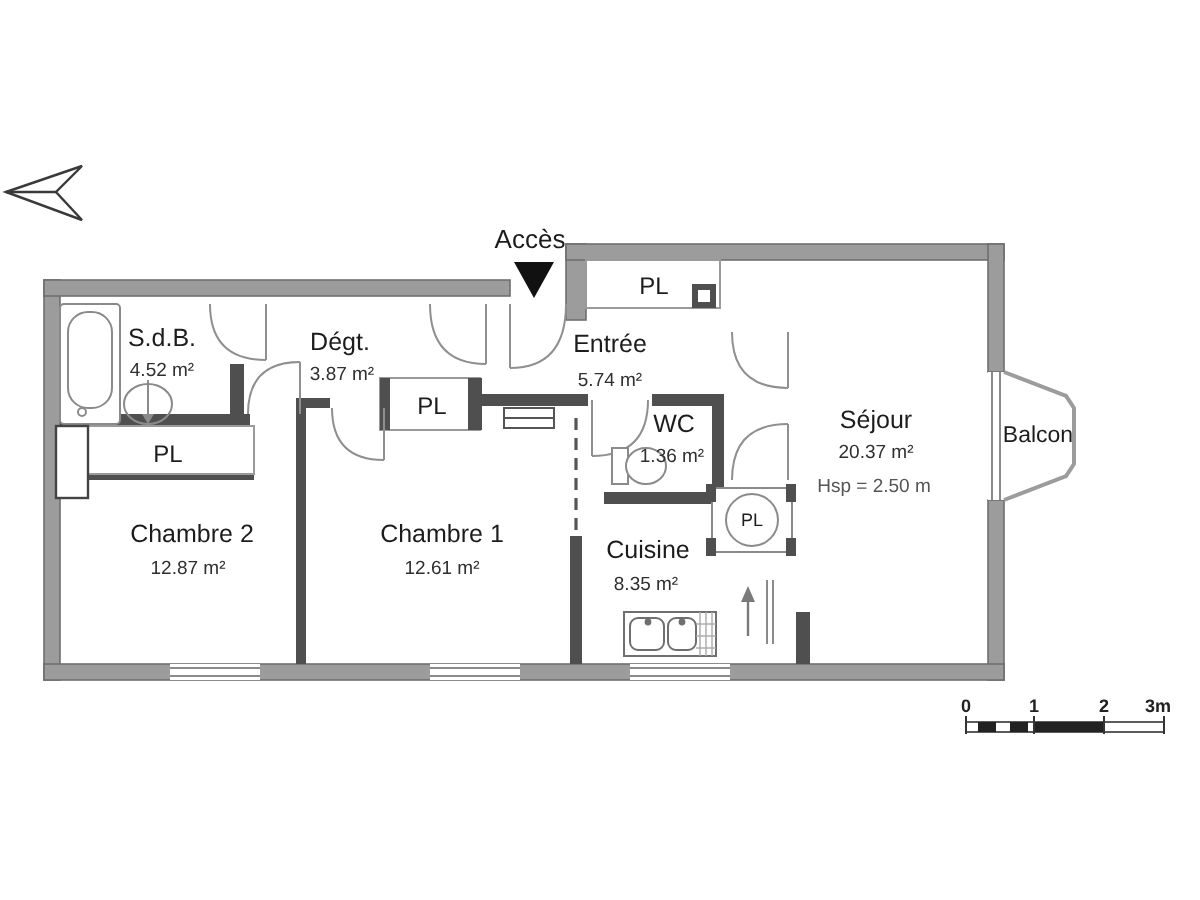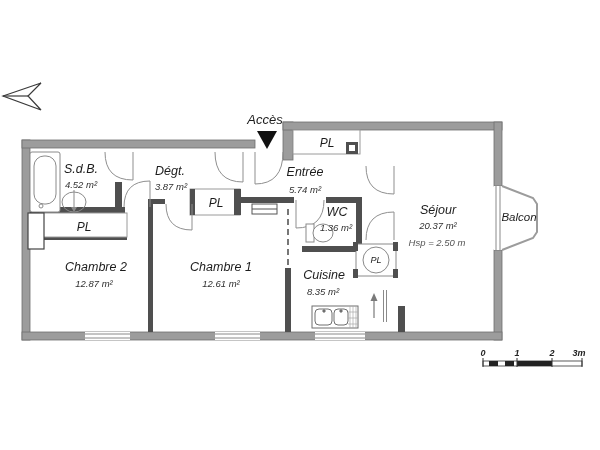--- a/index.html
+++ b/index.html
@@ -1,17 +1,17 @@
 <!DOCTYPE html>
 <html><head>
 <meta charset="utf-8">
 <style>
   html,body{margin:0;padding:0;background:#ffffff;}
   .stage{position:relative;width:600px;height:450px;background:#ffffff;overflow:hidden;
-         font-family:"Liberation Sans", sans-serif;font-style:italic;}
+         font-family:"Liberation Sans", sans-serif;}
   svg{display:block;}
   text{font-family:"Liberation Sans", sans-serif;fill:#1c1c1c;}
   .room-name{font-size:12.5px;}
   .room-area{font-size:9.5px;fill:#2f2f2f;}
   .pl-label{font-size:12px;}
   .pl-small{font-size:9px;}
   .acces{font-size:13px;}
   .balcon{font-size:11.5px;}
   .hsp{font-size:9.5px;fill:#555;}
   .scale-num{font-size:9px;fill:#222;font-weight:bold;}

